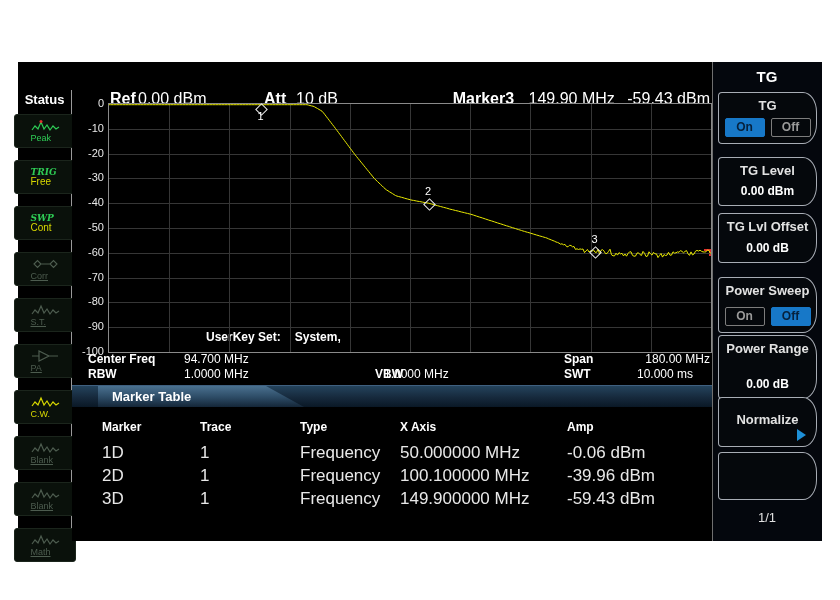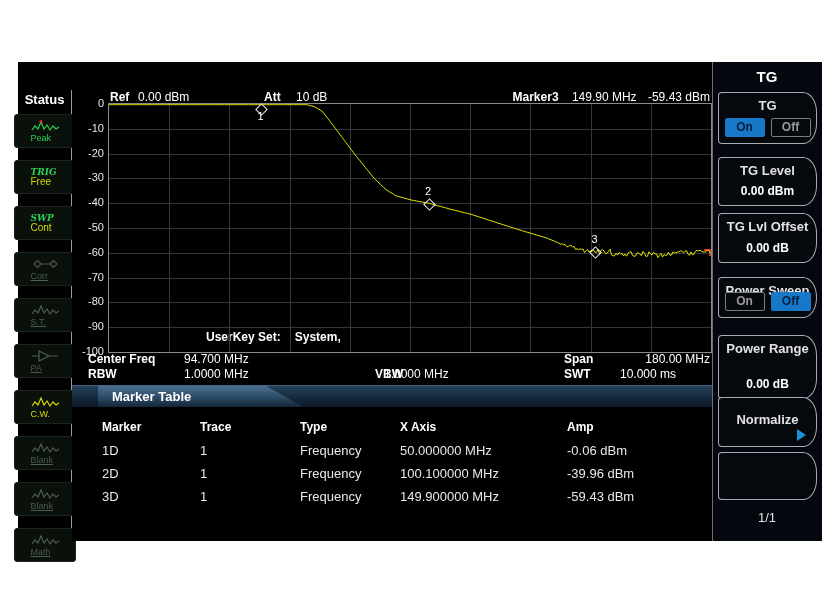--- a/index.html
+++ b/index.html
@@ -27,21 +27,21 @@
   .st-item .lbl{font-size:9px;line-height:10px;}
   .st-item .toptxt{font-family:"DejaVu Serif","Liberation Serif",serif;font-style:italic;font-weight:bold;font-size:9px;line-height:10px;}
   .tone-green .lbl{color:#2ecc55;}
   .tone-yellow .lbl{color:#d8d800;}
   .tone-dim .lbl{color:#4d5c4f;text-decoration:underline;}
   .tone-mixed .lbl{color:#d8d800;font-size:10px;}
   .tone-mixed .toptxt{color:#2ecc55;}
 
   
   .main{position:absolute;left:54px;top:28px;width:640px;height:451px;background:#000;}
-  .infoline{position:absolute;left:0;top:0;width:640px;height:13px;font-size:12px;color:#fff;}
+  .infoline{position:absolute;left:0;top:0;width:640px;height:13px;font-size:16px;color:#fff;}
   .infoline .b{font-weight:bold;}
   .ref-label{position:absolute;left:38px;top:0;}
   .ref-value{position:absolute;left:66px;top:0;}
   .att-label{position:absolute;left:192px;top:0;}
   .att-value{position:absolute;left:224px;top:0;}
   .mreadout{position:absolute;left:340px;top:0;width:298px;text-align:right;white-space:nowrap;}
   .mreadout .b{margin-right:10px;}
   .mreadout .freq{margin-right:8px;}
 
   .plot{position:absolute;left:36px;top:13px;width:602px;height:248px;border:1px solid #8a8a8a;background:#000;box-sizing:content-box;}
@@ -54,32 +54,32 @@
   .redtick{position:absolute;right:0px;width:5px;height:5px;border-top:2px solid #e03030;border-right:2px solid #e03030;}
   .userkey{position:absolute;left:133px;top:239px;color:#fff;font-size:12px;font-weight:bold;white-space:nowrap;}
   .userkey .gap{display:inline-block;width:14px;}
 
   .footrow{position:absolute;width:640px;height:14px;font-size:12px;color:#fff;}
   .footrow .b{font-weight:bold;}
   .f-cfl{position:absolute;left:16px;} .f-cfv{position:absolute;left:112px;}
   .f-rbwl{position:absolute;left:16px;} .f-rbwv{position:absolute;left:112px;}
   .f-vbwl{position:absolute;left:270px;margin-left:33px;} .f-vbwv{position:absolute;left:312px;}
   .f-spanl{position:absolute;left:492px;} .f-spanv{position:absolute;left:548px;width:90px;text-align:right;}
-  .f-swtl{position:absolute;left:492px;} .f-swtv{position:absolute;left:548px;width:90px;text-align:left;}
+  .f-swtl{position:absolute;left:492px;} .f-swtv{position:absolute;left:548px;width:90px;text-align:center;}
 
   
   .mtband{position:absolute;left:0;top:295px;width:640px;height:21px;
           background:linear-gradient(180deg,#24435c 0%,#16293c 55%,#0a1826 100%);
           border-top:1px solid #3f6ившись080;border-top:1px solid #3f6080;}
   .mttab{position:absolute;left:26px;top:0;width:206px;height:21px;
          background:linear-gradient(180deg,#4a7190 0%,#2c4a64 55%,#142638 100%);
          clip-path:polygon(0 0,168px 0,206px 100%,0 100%);}
   .mttab span{display:block;margin:3px 0 0 14px;color:#fff;font-weight:bold;font-size:13px;}
   .mt-head{position:absolute;top:330px;left:0;width:640px;height:14px;color:#fff;font-weight:bold;font-size:12px;}
-  .mt-row{position:absolute;left:0;width:640px;height:14px;color:#e8e8e8;font-size:13px;}
+  .mt-row{position:absolute;left:0;width:640px;height:14px;color:#e8e8e8;font-size:17px;}
   .mt-cell{position:absolute;white-space:nowrap;}
 
   
   .menu{position:absolute;left:694px;top:0;width:110px;height:479px;background:#04070d;border-left:1px solid #6f6f6f;box-sizing:border-box;}
   .menu-title{position:absolute;left:0;top:6px;width:108px;text-align:center;color:#fff;font-weight:bold;font-size:15px;}
   .menu-btn{position:absolute;left:5px;width:99px;background:#05080c;border:1px solid #a8adb5;
             border-radius:4px 14px 14px 4px / 4px 20px 20px 4px;box-sizing:border-box;}
   .menu-btn .mlabel{margin-top:5px;text-align:center;color:#e2e2e2;font-weight:bold;font-size:13px;white-space:nowrap;}
   .menu-btn .mvalue{position:absolute;bottom:7px;left:0;width:100%;text-align:center;color:#fff;font-weight:bold;font-size:12px;}
   .toggle-row{position:absolute;bottom:6px;left:0;width:100%;display:flex;justify-content:center;gap:6px;}
@@ -283,21 +283,21 @@
             </div>
           </div>
           <div class="menu-btn" style="top: 95px; height: 49px;">
             <div class="mlabel">TG Level</div>
             <div class="mvalue">0.00 dBm</div>
           </div>
           <div class="menu-btn" style="top: 151px; height: 50px;">
             <div class="mlabel">TG Lvl Offset</div>
             <div class="mvalue">0.00 dB</div>
           </div>
-          <div class="menu-btn" style="top: 215px; height: 41px;">
+          <div class="menu-btn" style="top: 215px; height: 56px;">
             <div class="mlabel">Power Sweep</div>
             <div class="toggle-row">
               <div class="tg-opt">On</div>
               <div class="tg-opt active">Off</div>
             </div>
           </div>
           <div class="menu-btn" style="top: 273px; height: 64px;">
             <div class="mlabel">Power Range</div>
             <div class="mvalue">0.00 dB</div>
           </div>

